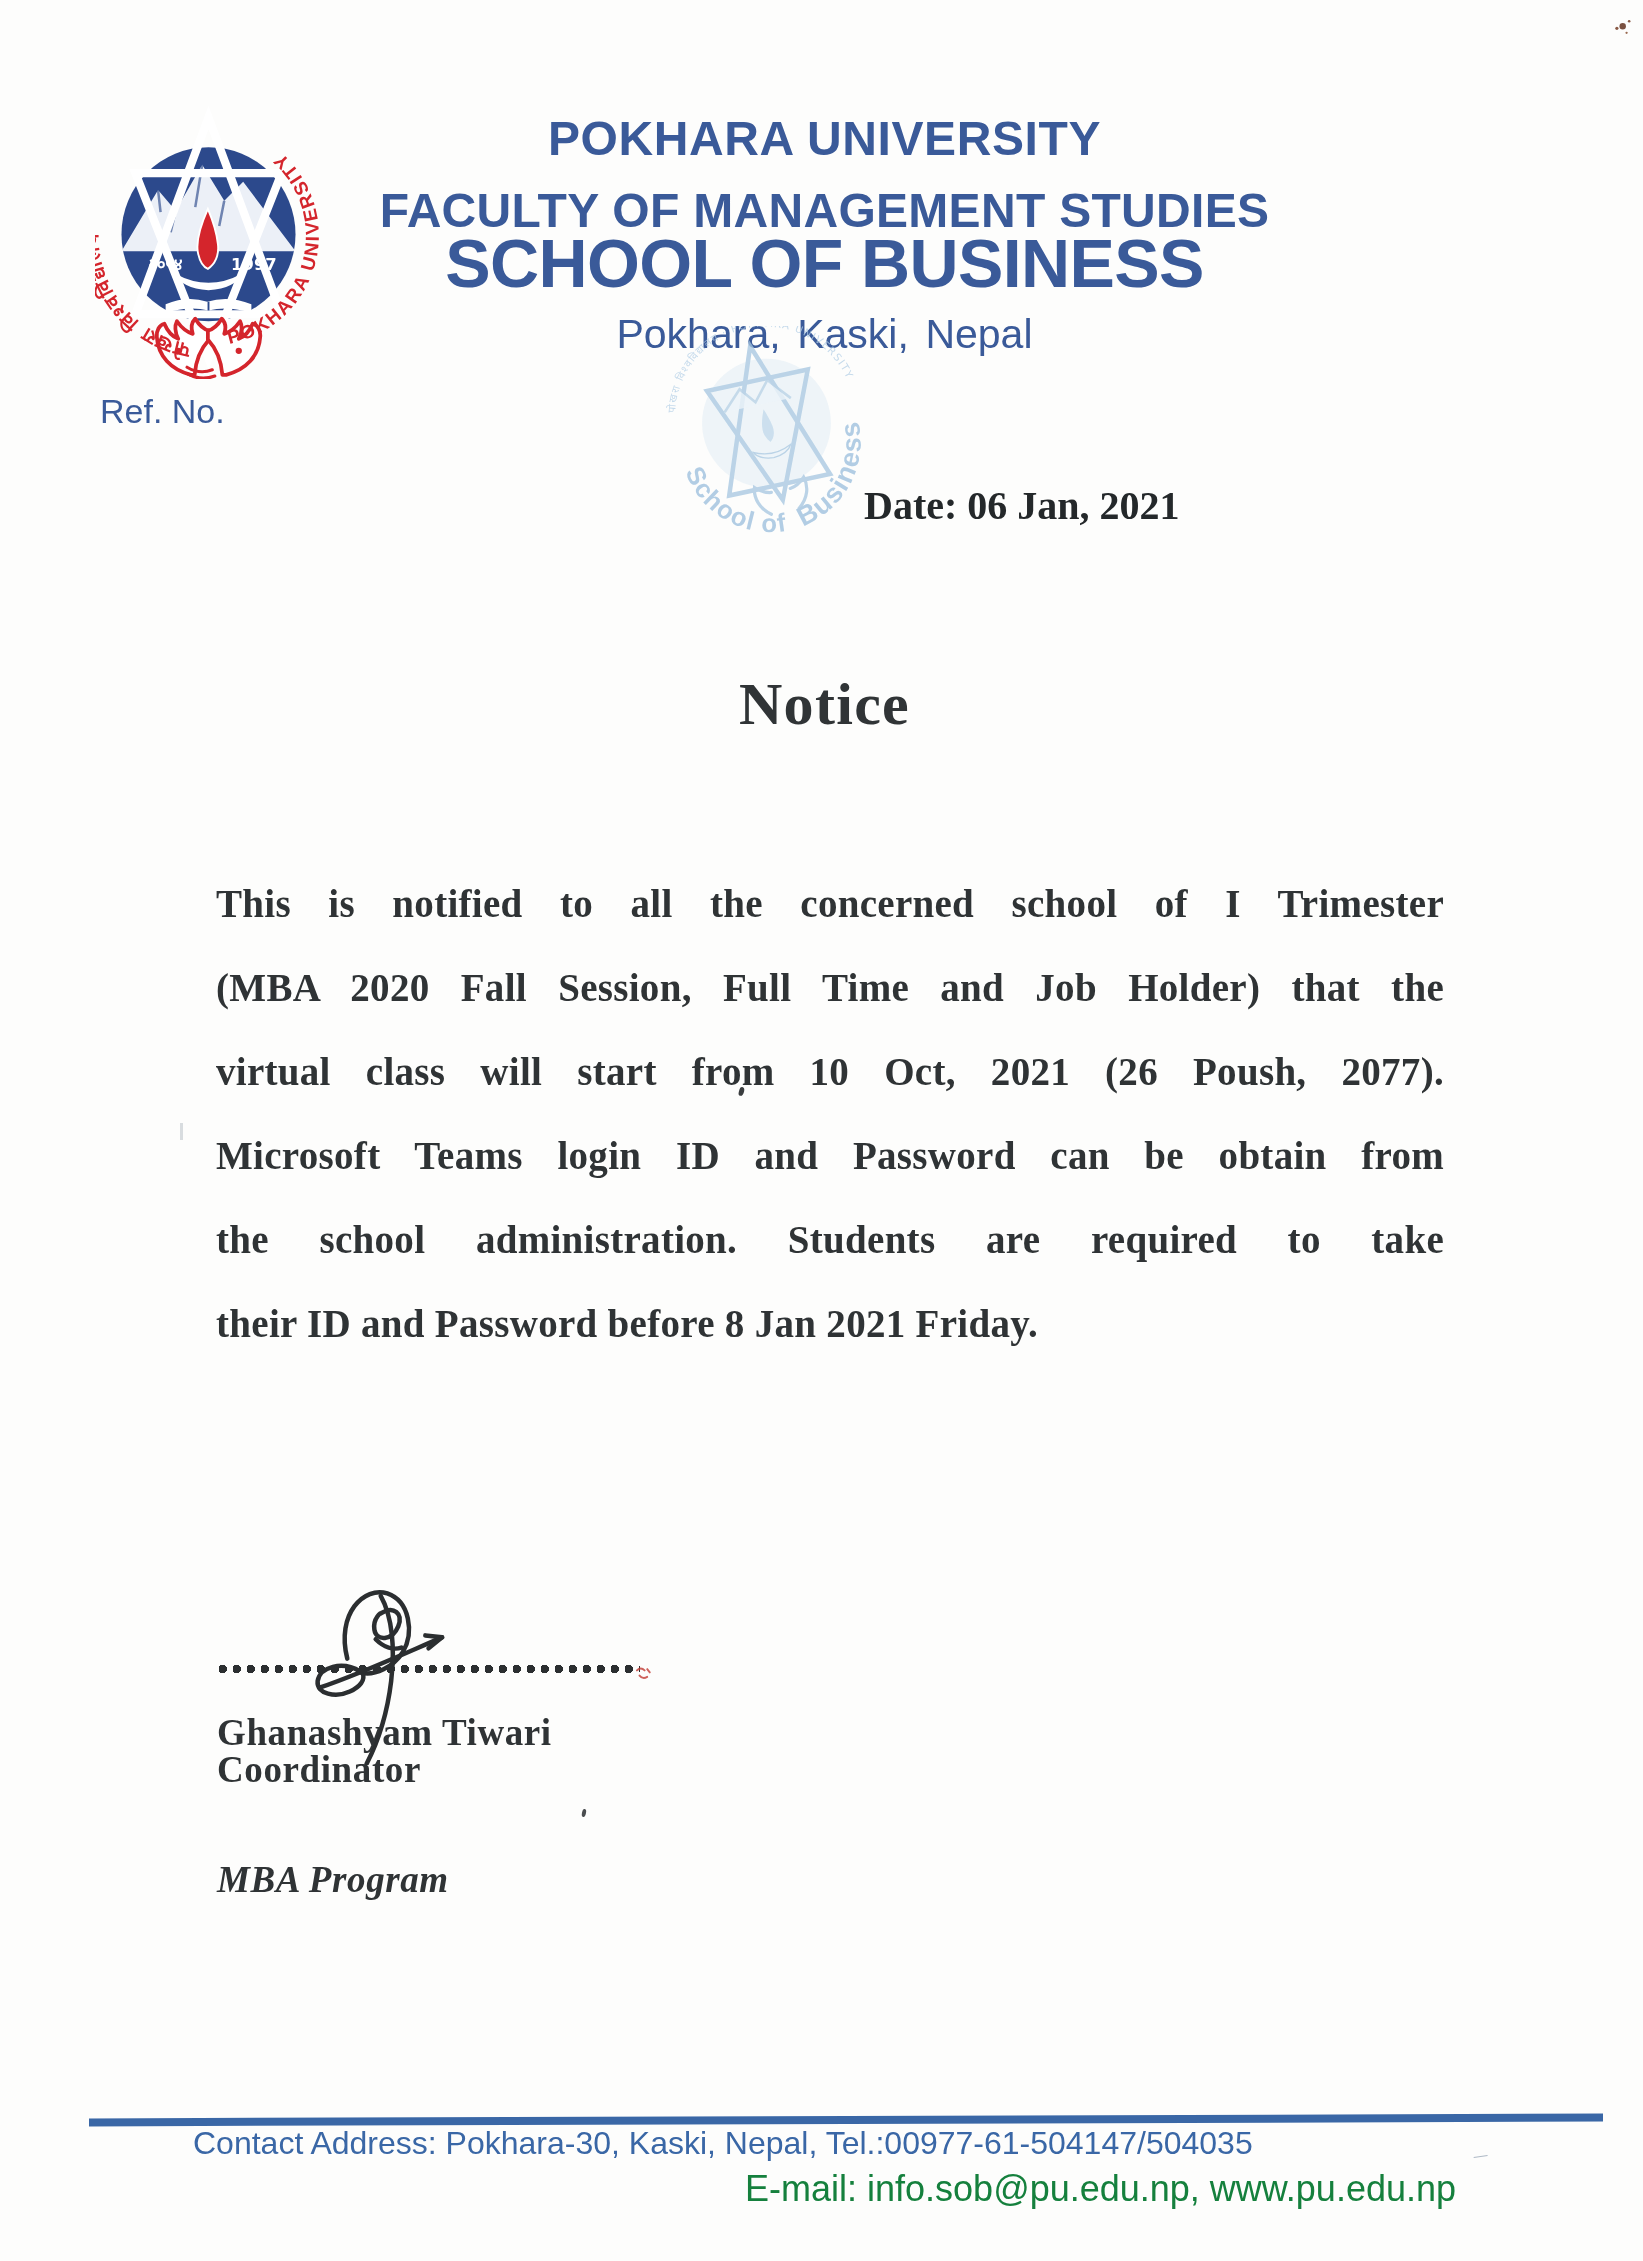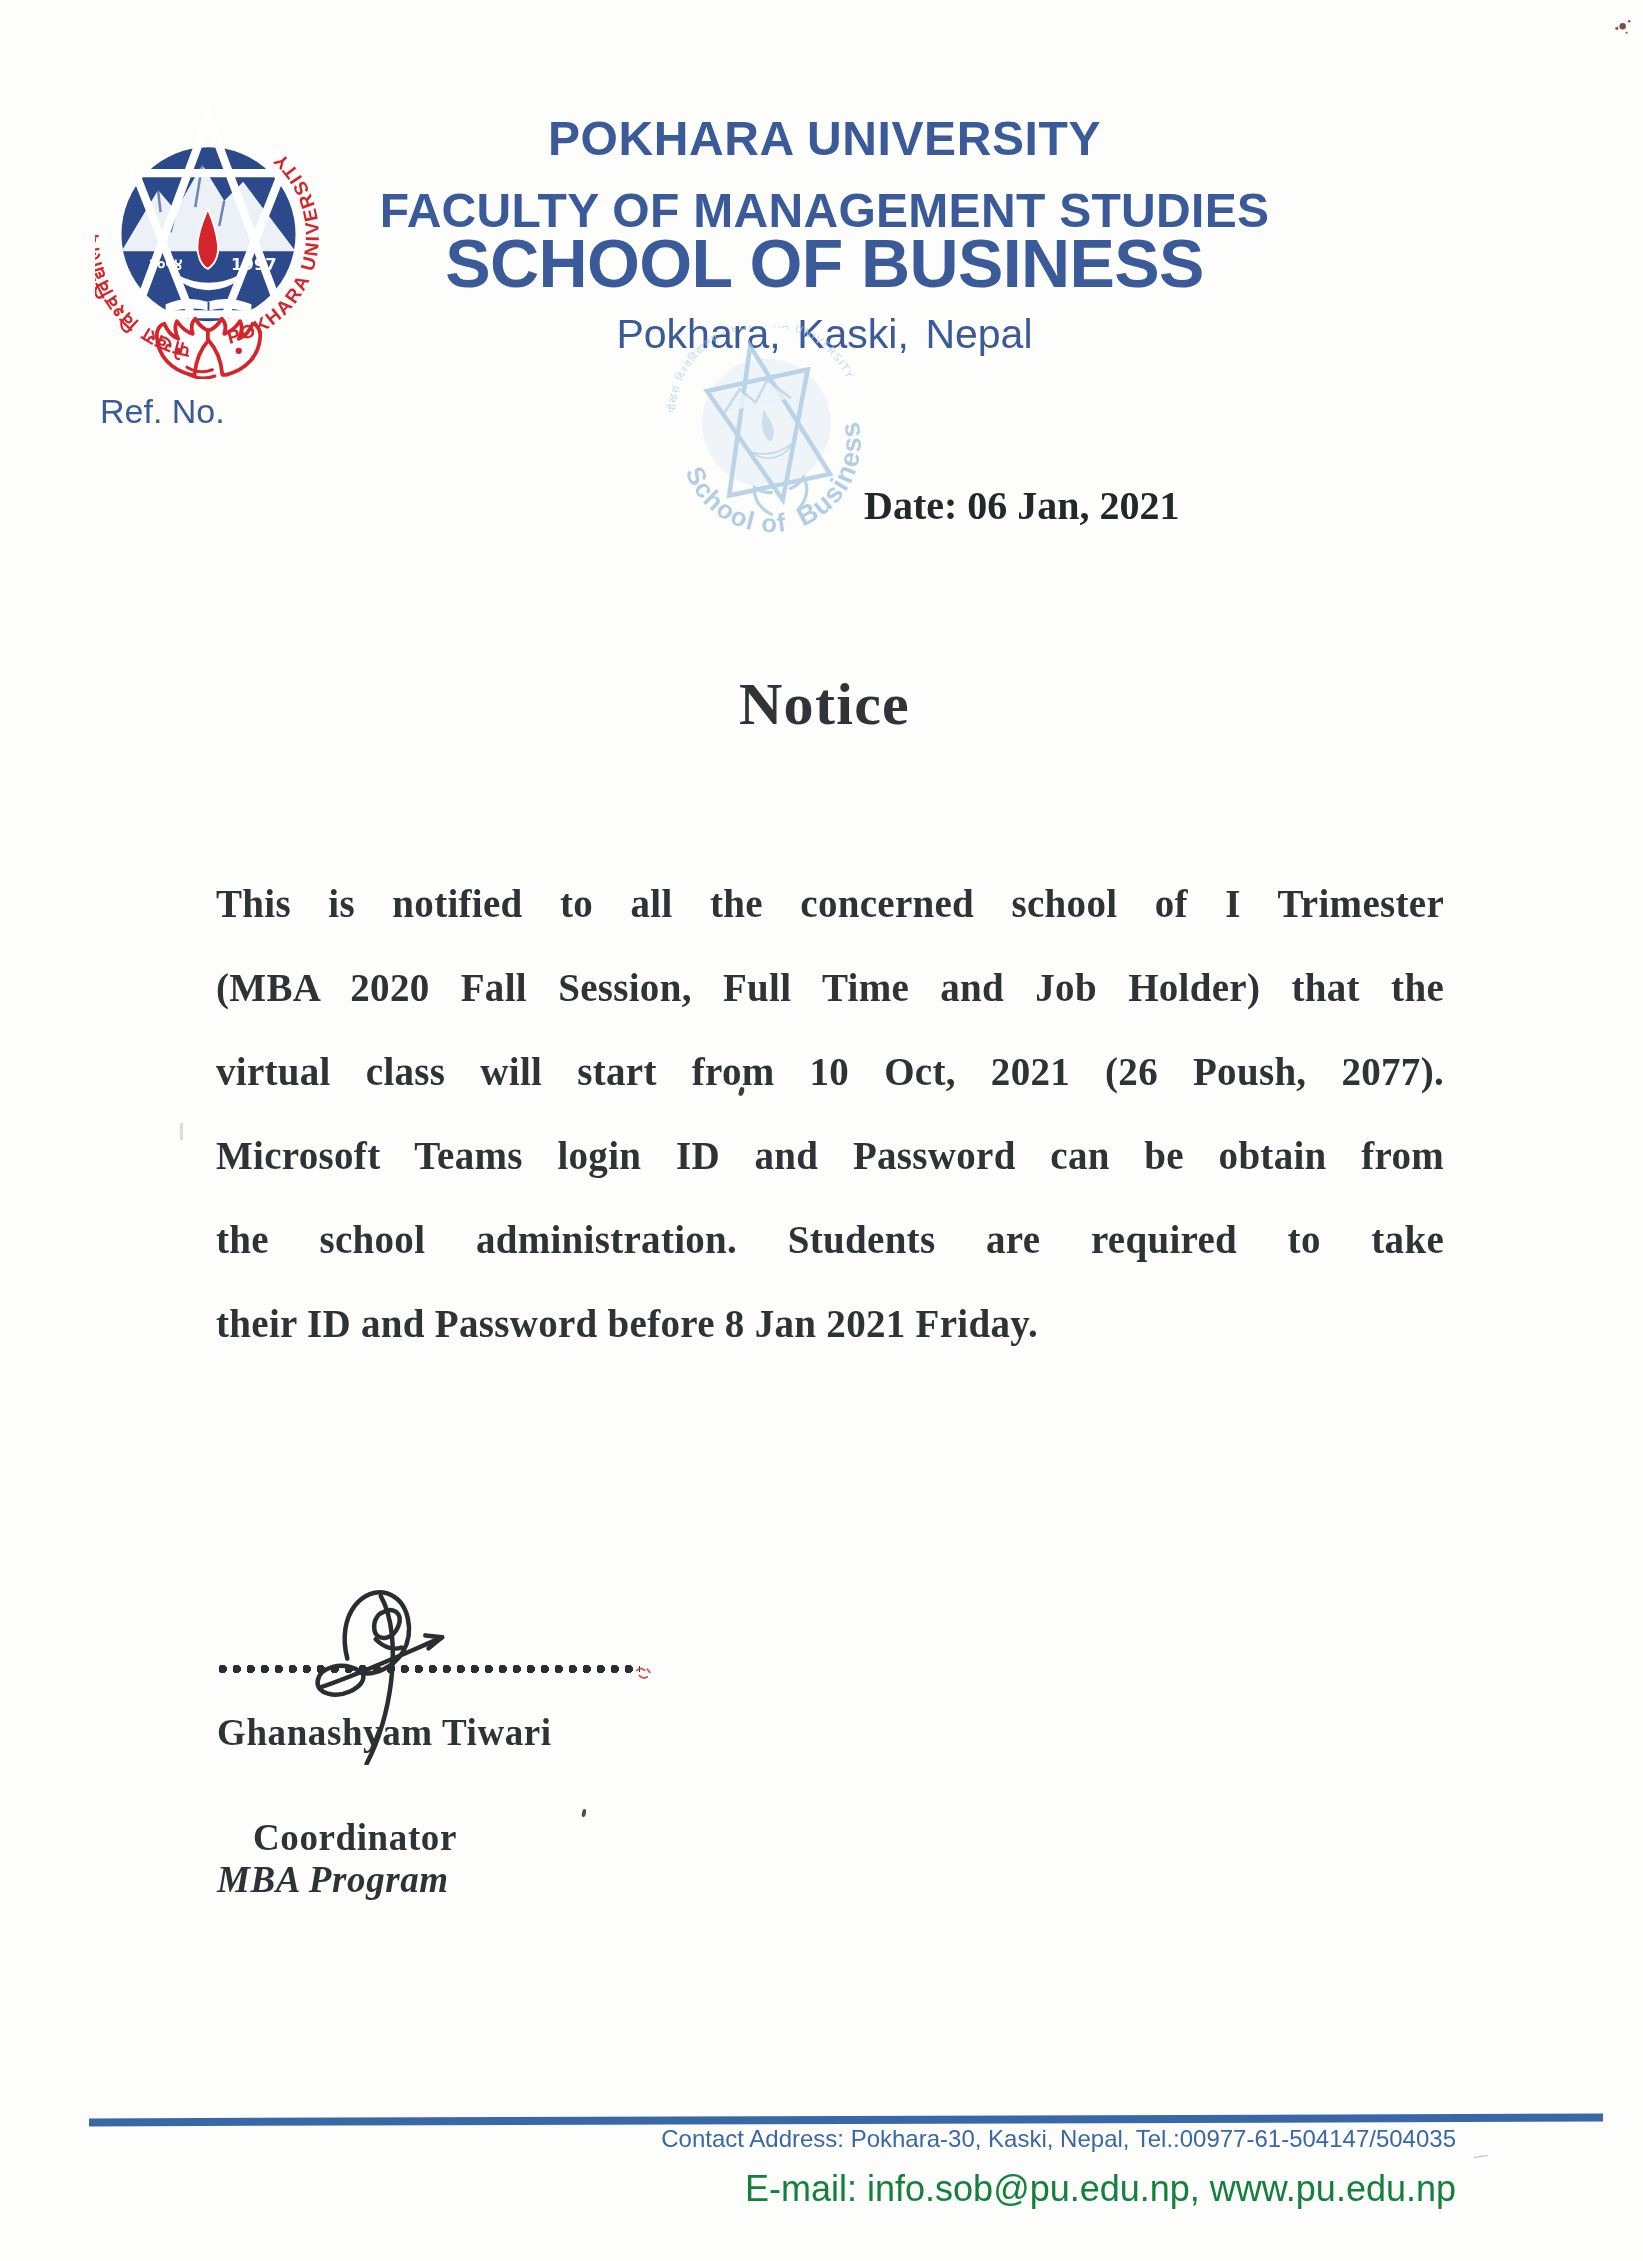--- a/index.html
+++ b/index.html
@@ -25,26 +25,26 @@
             font-family:"Liberation Serif",serif;font-weight:700;font-size:39px;color:#2f3335;}
   .notice-line{height:84px;line-height:84px;text-align:justify;text-align-last:justify;
                letter-spacing:0.3px;white-space:normal;}
   .notice-line.last{text-align-last:left;}
 
   
   .dots{left:217px;top:1663px;width:423px;height:11.6px;
         background-image:radial-gradient(circle 4.2px at 5.8px 5.8px,#2b2e30 98%,transparent 100%);
         background-size:14px 11.6px;background-repeat:repeat-x;}
   .sig-name{left:217px;top:1711px;font-family:"Liberation Serif",serif;font-weight:700;font-size:37px;letter-spacing:0.6px;}
-  .sig-role{left:217px;top:1816px;font-family:"Liberation Serif",serif;font-weight:700;font-size:37px;letter-spacing:0.6px;margin-left:36px;}
+  .sig-role{left:217px;top:1748px;font-family:"Liberation Serif",serif;font-weight:700;font-size:37px;letter-spacing:0.6px;}
   .sig-prog{left:217px;top:1858px;font-family:"Liberation Serif",serif;font-weight:700;font-size:37px;letter-spacing:0.6px;font-style:italic;}
 
   
   .frule{left:89px;top:2116px;width:1514px;height:7.7px;background:#3a67a6;transform:rotate(-0.18deg);}
-  .f1{left:193px;top:2125px;width:1263px;text-align:right;font-size:24px;color:#3a67a6;font-weight:500;}
+  .f1{left:193px;top:2125px;width:1263px;text-align:left;font-size:32px;color:#3a67a6;font-weight:500;}
   .f2{left:193px;top:2168px;width:1263px;text-align:right;font-size:36px;color:#15803d;font-weight:500;}
 
   
   .speck{pointer-events:none;}
 </style>
 </head>
 <body>
 
 <div class="page">
 

